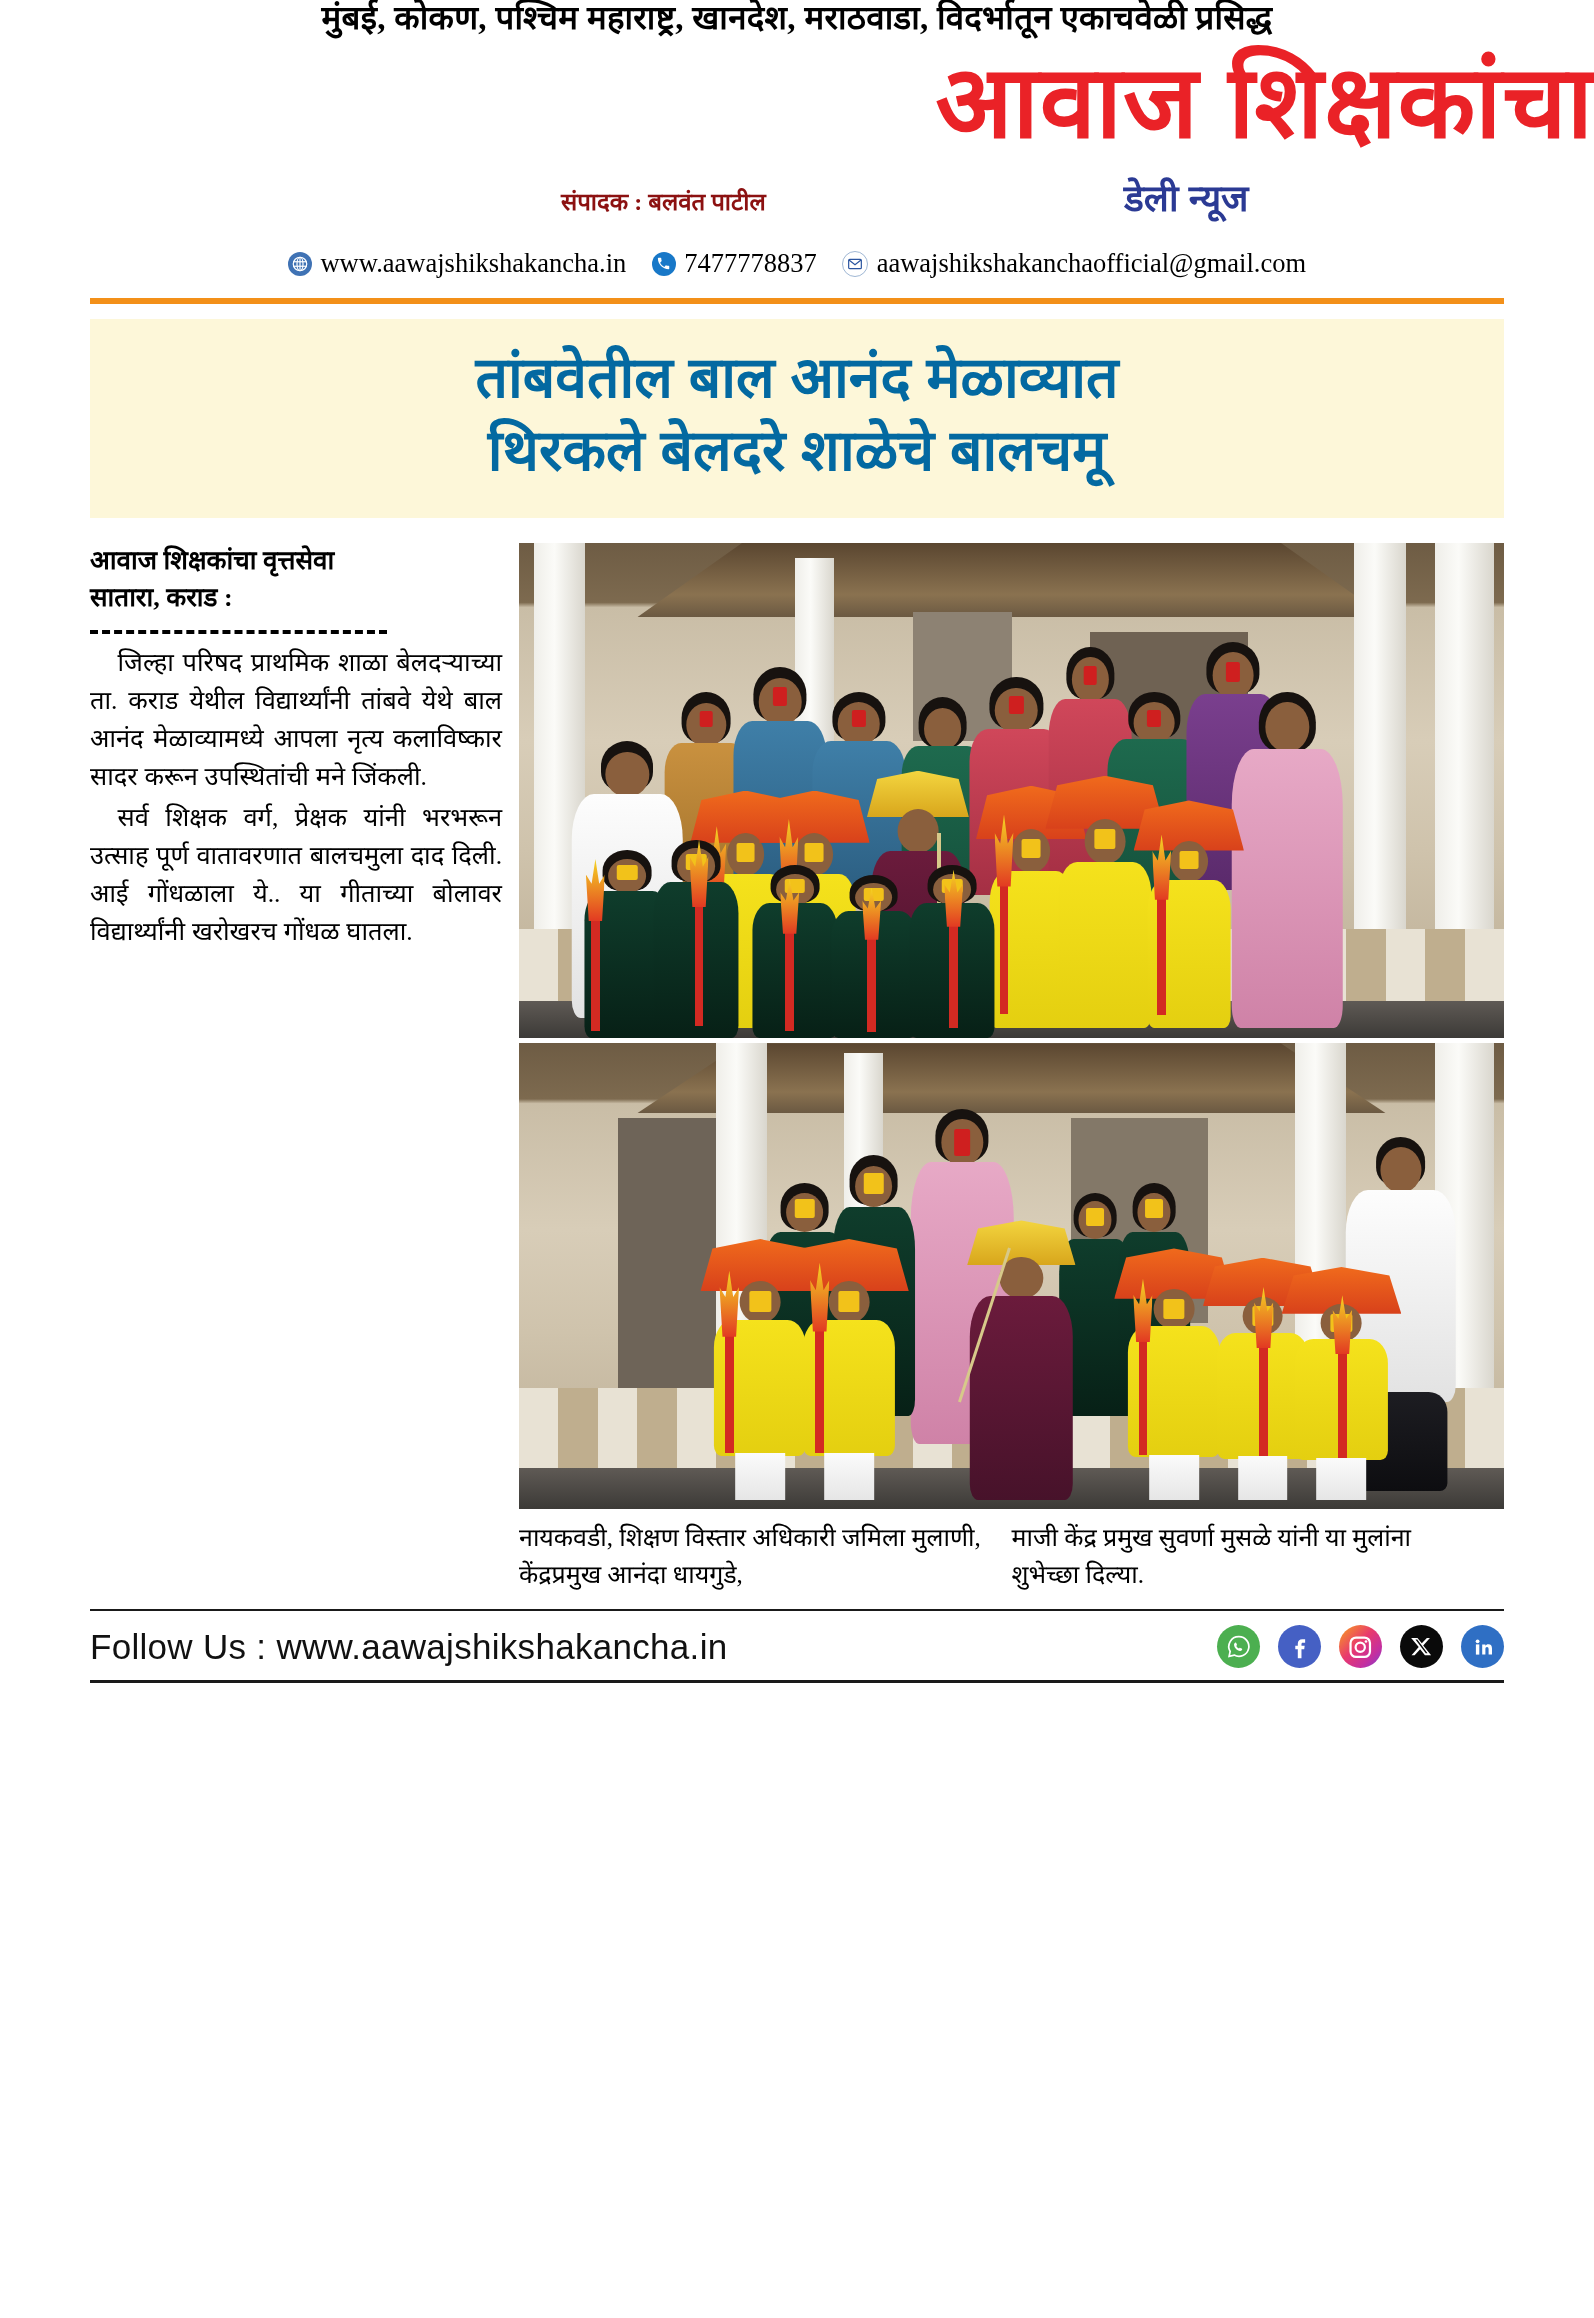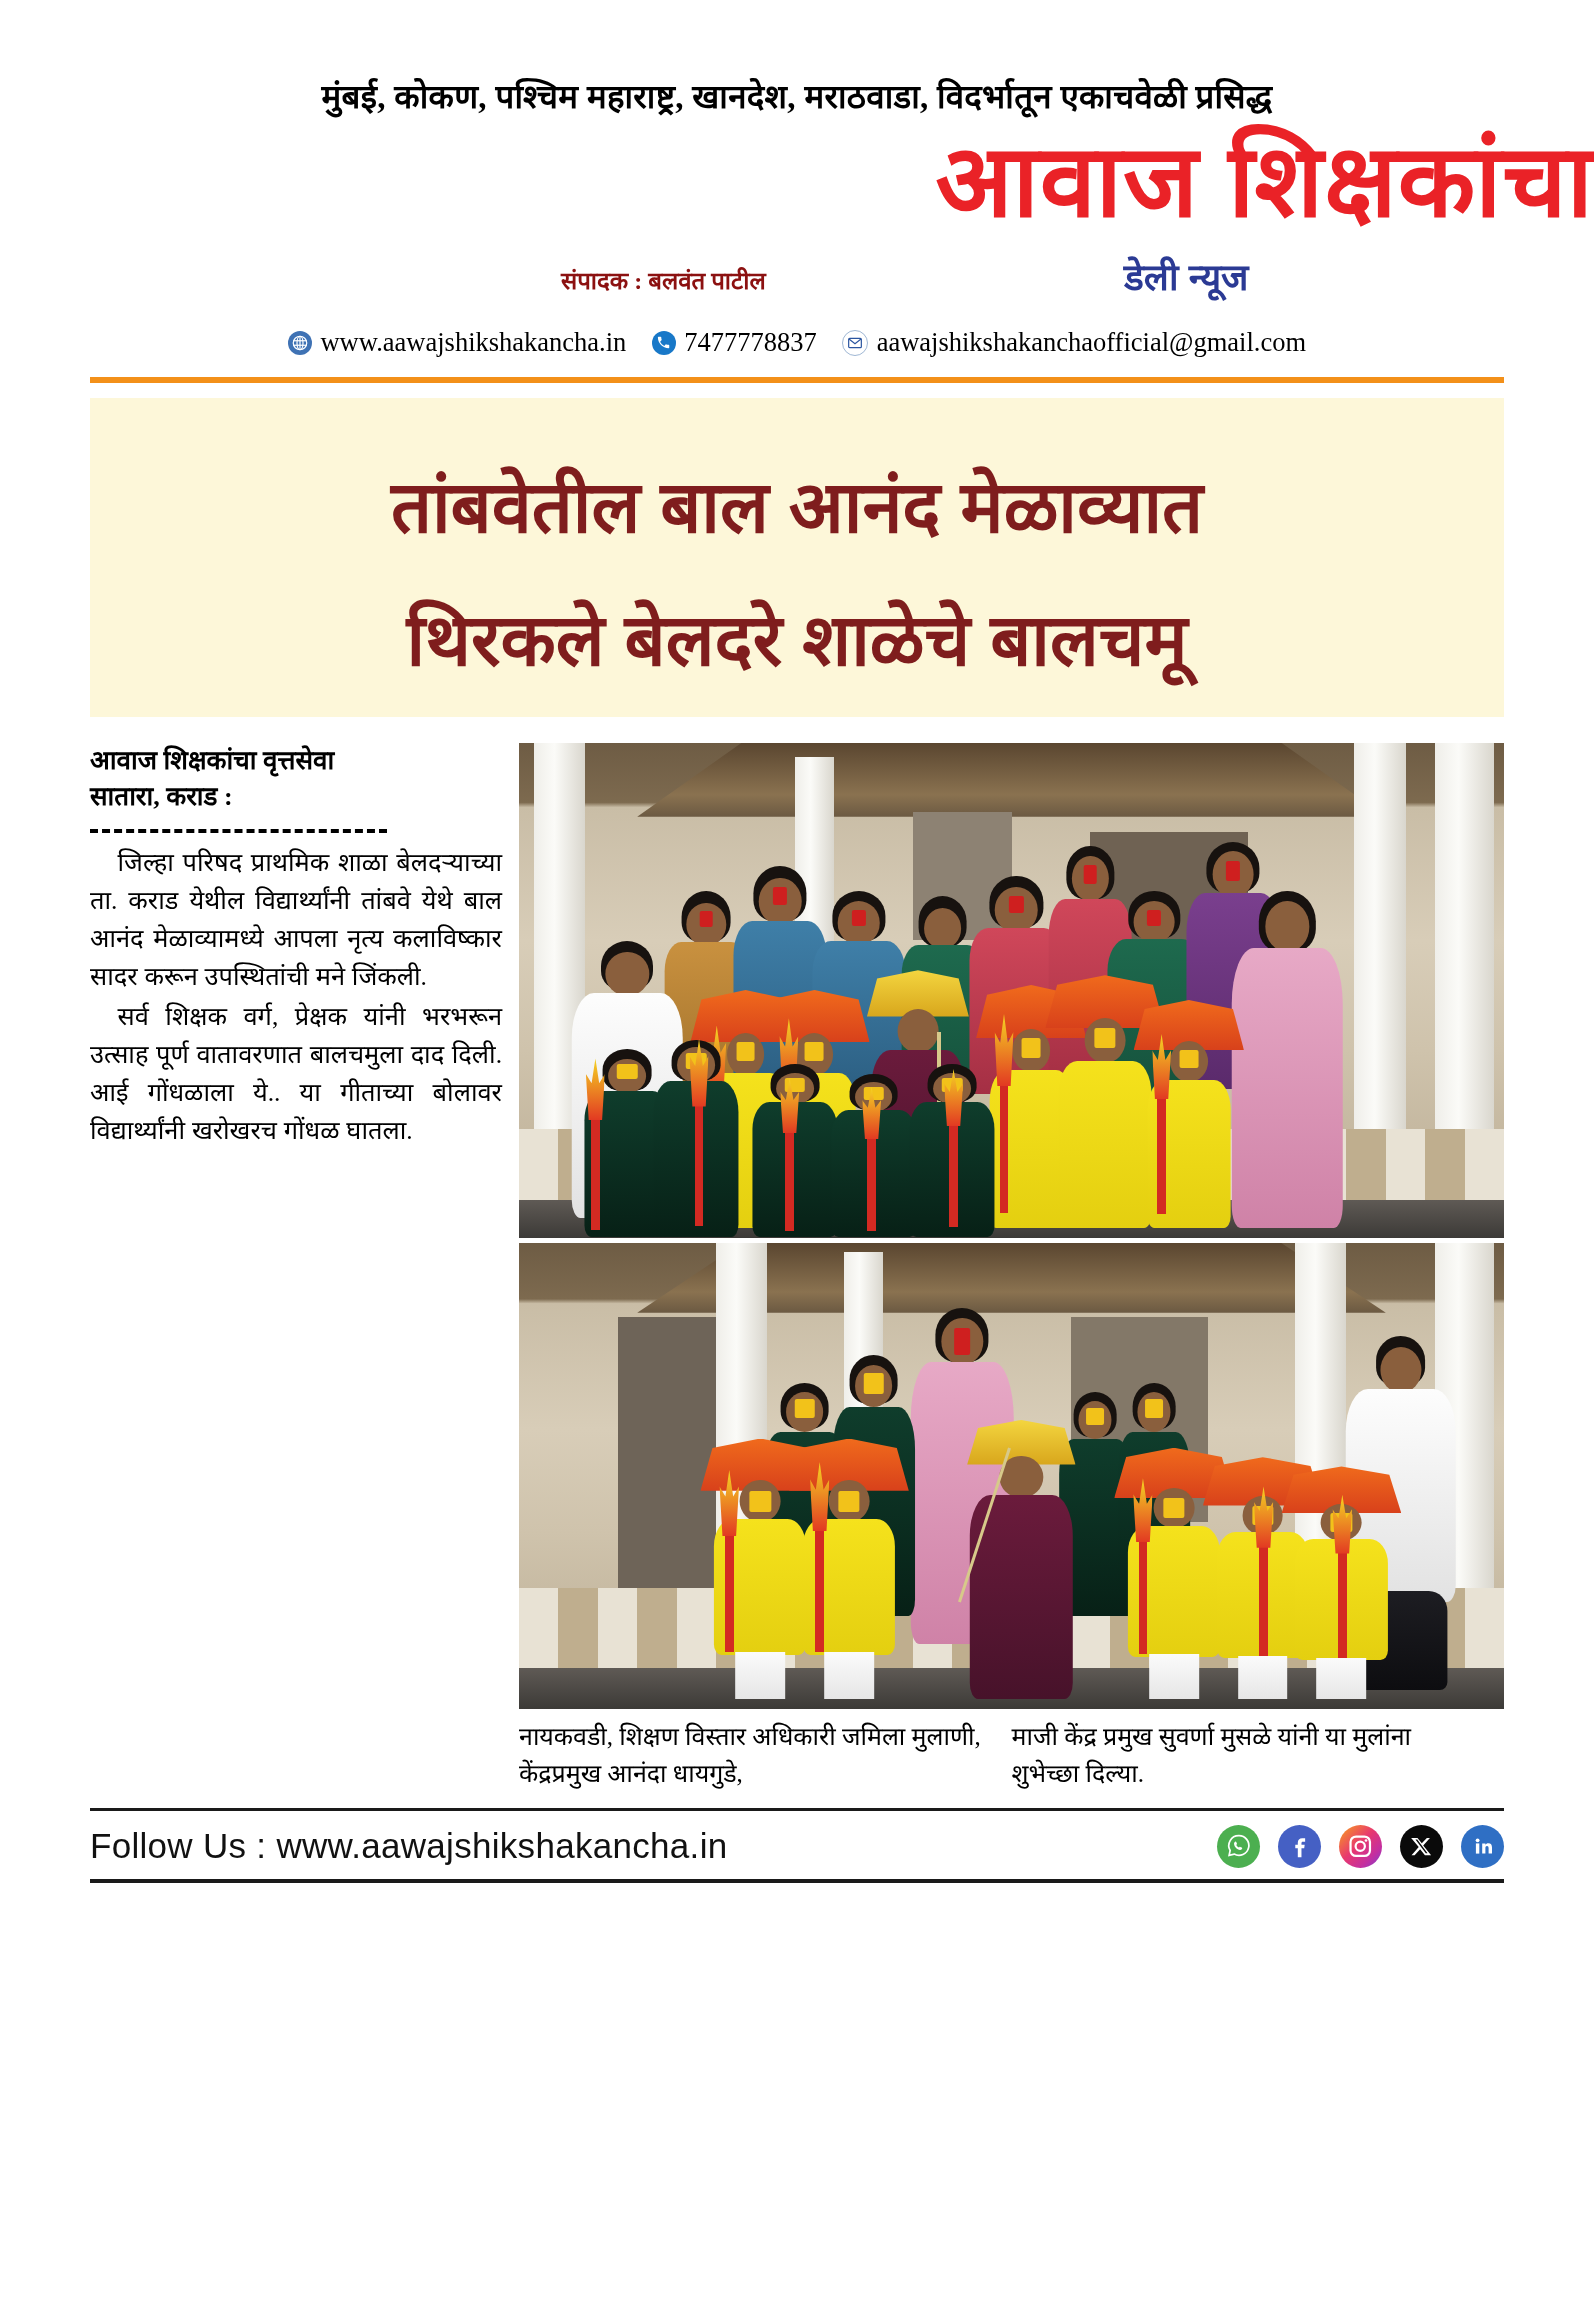--- a/index.html
+++ b/index.html
@@ -17,21 +17,20 @@
   }
   .page {
     position: relative;
     width: 1594px;
     height: 2319px;
     background: #ffffff;
   }
 
   
   .masthead {
-    padding-top: 79px;
     text-align: center;
   }
   .strapline {
     font-family: "Liberation Serif", "DejaVu Serif", serif;
     font-size: 33px;
     font-weight: 700;
     color: #000000;
     letter-spacing: 0.3px;
     line-height: 1.1;
     white-space: nowrap;
@@ -124,27 +123,26 @@
 
   
   .headline-box {
     margin: 15px 90px 0 90px;
     background: #fdf7d9;
     padding: 22px 21px 31px 21px;
     text-align: center;
   }
   .headline-line {
     font-family: "Liberation Sans", "DejaVu Sans", sans-serif;
-    font-size: 72px;
+    font-size: 57px;
     font-weight: 700;
-    color: #7f1d1d;
+    color: #0369a1;
     line-height: 1.28;
     letter-spacing: 0px;
     white-space: nowrap;
-    margin-top: 41px;
   }
 
   
   .content {
     display: flex;
     margin: 25.4px 90px 0 90px;
     align-items: flex-start;
   }
   .col-left {
     width: 429px;

